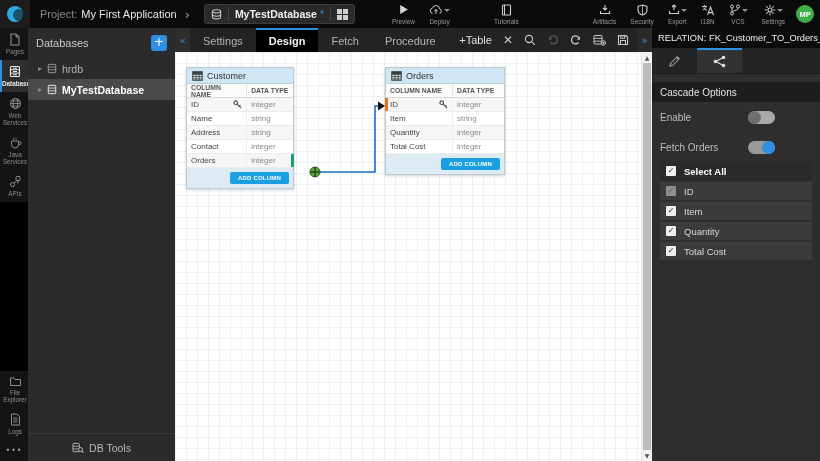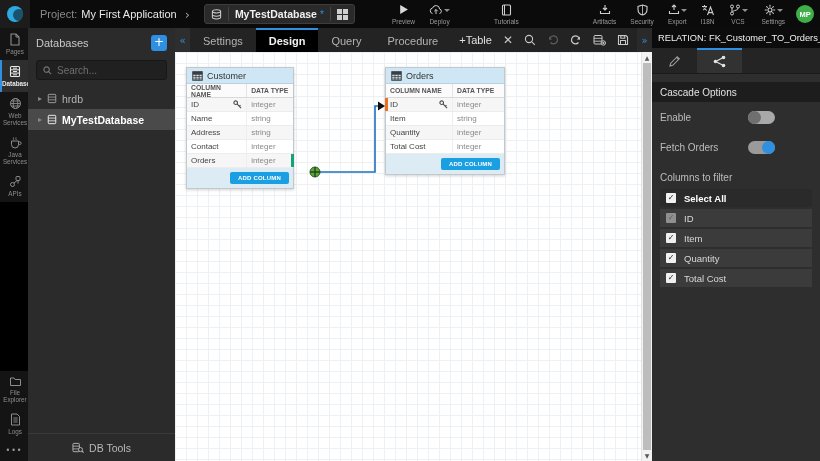--- a/index.html
+++ b/index.html
@@ -298,27 +298,20 @@
         <span>Logs</span>
       </div>
       <div class="rail-dots icon-glyph">•••</div>
     </div>
 
     <div class="dbpanel">
       <div class="dbp-header">
         <span class="dbp-title">Databases</span>
         <span class="plus-btn icon-glyph">+</span>
       </div>
-      <div class="searchbox">
-        <svg width="9" height="9" viewBox="0 0 10 10">
-            <circle cx="4" cy="4" r="3" fill="none" stroke="#777" stroke-width="1.2"></circle>
-            <path d="M6.3 6.3L9 9" stroke="#777" stroke-width="1.2"></path>
-          </svg>
-        <input type="text" placeholder="Search..." style="">
-      </div>
       <div class="tree-item">
         <span class="tcaret icon-glyph">▸</span>
         <svg width="10" height="11" viewBox="0 0 12 13">
             <rect x="1.5" y="1.5" width="9" height="10" rx="1" fill="none" stroke="#9a9a9a" stroke-width="1.2"></rect>
             <path d="M1.5 4.8h9M1.5 8.1h9" stroke="#9a9a9a" stroke-width="1"></path>
           </svg>
         <span>hrdb</span>
       </div>
       <div class="tree-item selected">
         <span class="tcaret icon-glyph">▸</span>
@@ -338,21 +331,21 @@
           </svg>
         <span>DB Tools</span>
       </div>
     </div>
 
     <div class="editor">
       <div class="tabstrip">
         <div class="collapse-btn icon-glyph">«</div>
         <div class="etab">Settings</div>
         <div class="etab active">Design</div>
-        <div class="etab">Query</div>
+        <div class="etab">Fetch</div>
         <div class="etab">Procedure</div>
         <div class="flex1"></div>
         <div class="tools">
           <span class="addtable">+Table</span>
           <span class="tool-btn icon-glyph">✕</span>
           <span class="tool-btn">
             <svg width="12" height="12" viewBox="0 0 12 12">
                 <circle cx="5" cy="5" r="3.6" fill="none" stroke="#c9c9c9" stroke-width="1.1"></circle>
                 <path d="M7.8 7.8l3 3" stroke="#c9c9c9" stroke-width="1.1"></path>
               </svg>
@@ -532,21 +525,20 @@
           </div>
       </div>
 
       <div class="rp-row">
         <span class="rlabel">Fetch Orders</span>
         <div class="toggle on">
             <div class="knob"></div>
           </div>
       </div>
 
-      <div class="rp-label">Columns to filter</div>
 
       <div class="chk-row head">
         <span class="cbx icon-glyph">✓</span>
         <span class="clabel">Select All</span>
       </div>
       <div class="chk-row">
         <span class="cbx disabled icon-glyph">✓</span>
         <span class="clabel">ID</span>
       </div>
       <div class="chk-row">

